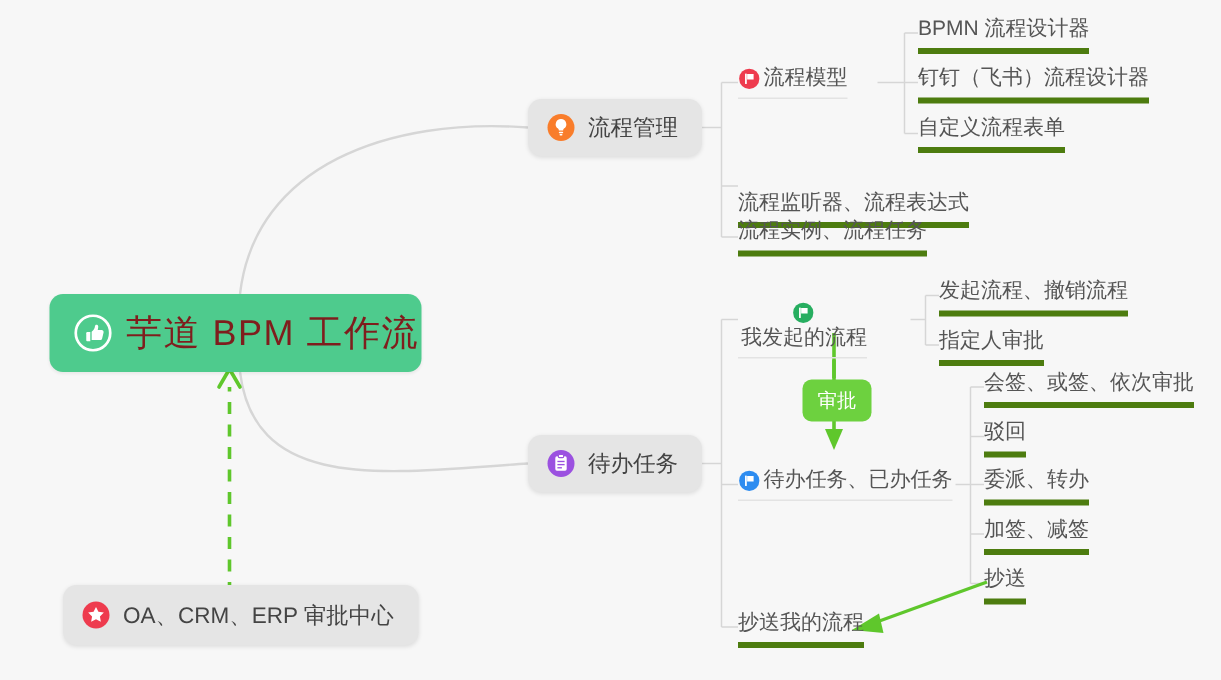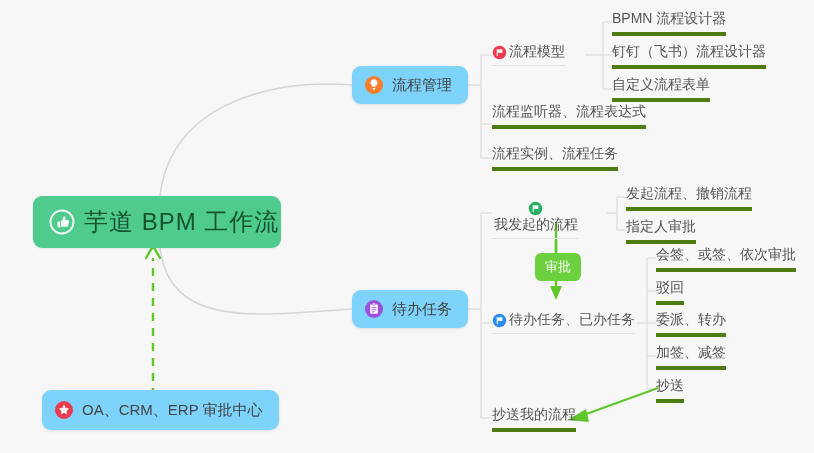--- a/index.html
+++ b/index.html
@@ -17,28 +17,28 @@
     position:absolute;left:33px;top:196px;
     width:248px;height:52px;
     background:#4ECB8D;
     border-radius:9px;
     display:flex;align-items:center;
     box-sizing:border-box;
     padding-left:16px;
     box-shadow:0 1px 2px rgba(0,0,0,0.06);
   }
   .root-label{
-    color:#14532d;font-size:24px;letter-spacing:1px;
+    color:#7f1d1d;font-size:24px;letter-spacing:1px;
     margin-left:9px;white-space:nowrap;
   }
 
   
   .branch-card{
     position:absolute;
-    background:#7dd3fc;
+    background:#e5e5e5;
     border-radius:9px;
     height:38px;
     display:flex;align-items:center;
     padding:0 16px 0 12px;
     box-sizing:border-box;
     box-shadow:0 1px 3px rgba(0,0,0,0.10);
     white-space:nowrap;
     justify-content:space-between;
   }
   .branch-label{font-size:15px;color:#444;margin-left:8px;}
@@ -162,21 +162,21 @@
         <path d="M6.5 4.6h4.6v3.9H6.5z" fill="#ffffff"></path>
       </svg>
     </span>
     <span class="sub-label">流程模型</span>
   </div>
 
   <div class="leaf-node" style="left:612px;top:10px;">BPMN 流程设计器</div>
   <div class="leaf-node" style="left:612px;top:43px;">钉钉（飞书）流程设计器</div>
   <div class="leaf-node" style="left:612px;top:76px;">自定义流程表单</div>
 
-  <div class="leaf-node" style="left:492px;top:103px;font-family:Liberation Mono, monospace;">流程监听器、流程表达式</div>
+  <div class="leaf-node" style="left:492px;top:126px;font-family:Liberation Mono, monospace;">流程监听器、流程表达式</div>
   <div class="leaf-node" style="left:492px;top:145px;">流程实例、流程任务</div>
 
   <div class="branch-card" style="left:352px;top:290px;">
     <span class="icon ic20">
       <svg width="20" height="20" viewBox="0 0 20 20">
         <circle cx="10" cy="10" r="9" fill="#9B51E0"></circle>
         <rect x="6.2" y="5.2" width="7.6" height="9.6" rx="1.1" fill="#ffffff"></rect>
         <rect x="8.2" y="4.0" width="3.6" height="2.1" rx="0.8" fill="#ffffff" stroke="#9B51E0" stroke-width="0.8"></rect>
         <rect x="7.6" y="8.2" width="4.8" height="0.9" fill="#9B51E0"></rect>
         <rect x="7.6" y="10.3" width="4.8" height="0.9" fill="#9B51E0"></rect>

